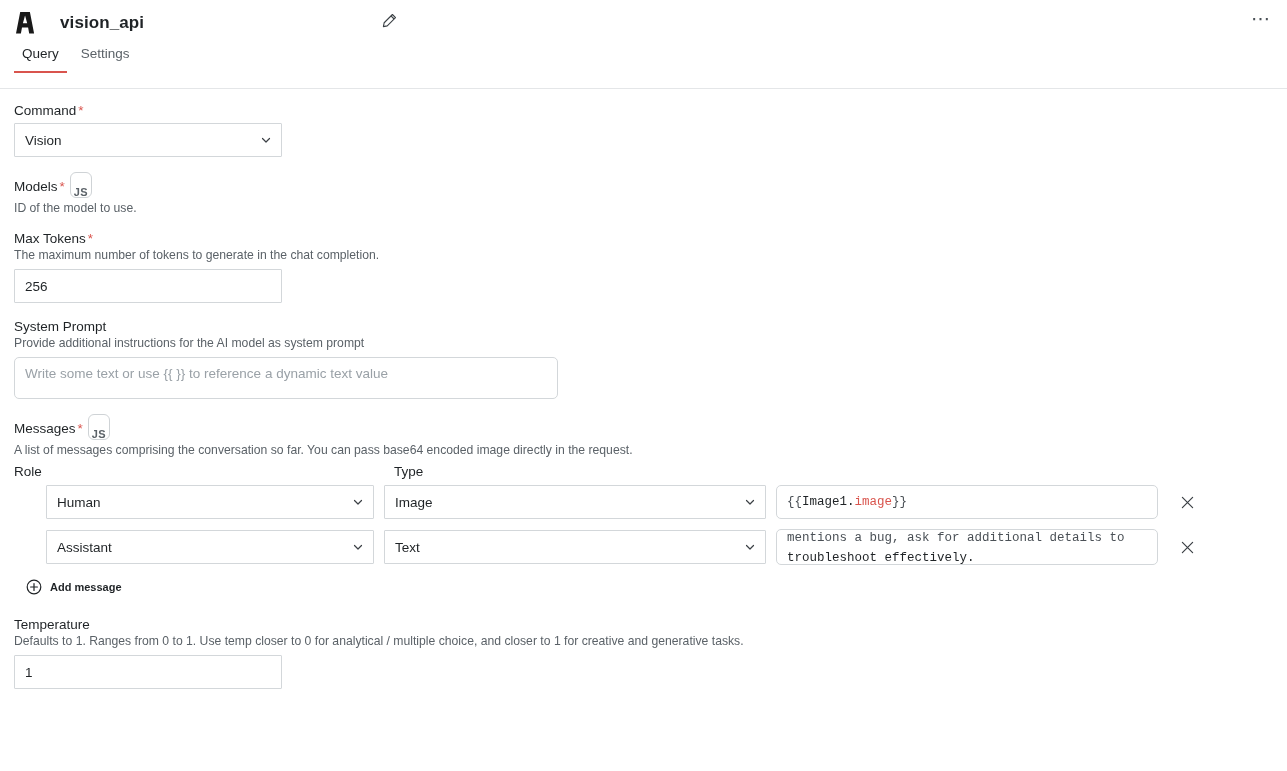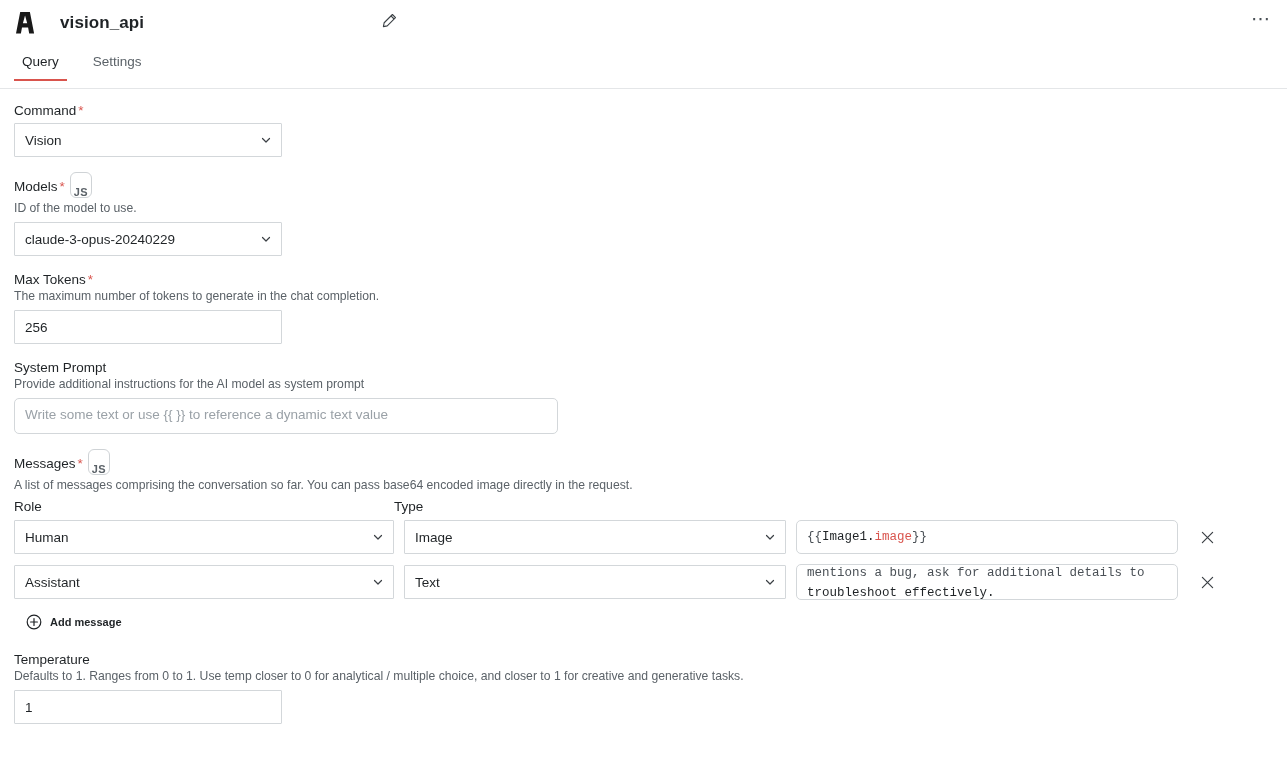--- a/index.html
+++ b/index.html
@@ -57,25 +57,25 @@
     font-size: 19px;
     color: #4a5056;
     letter-spacing: 1px;
     cursor: pointer;
     line-height: 18px;
   }
 
   
   .tabs {
     display: flex;
-    align-items: center;
+    align-items: flex-start;
     padding: 0 14px;
     border-bottom: 1px solid #e4e6e8;
     height: 43px;
-    gap: 18px;
+    gap: 6px;
   }
   .tab {
     font-size: 13.5px;
     color: #5b6268;
     padding: 0 8px 11px 8px;
     cursor: pointer;
     position: relative;
   }
   .tab.active {
     color: #1f2326;
@@ -143,21 +143,21 @@
     top: 50%;
     transform: translateY(-50%);
     width: 12px;
     height: 12px;
     display: block;
   }
   .w268 { width: 268px; }
 
   .ta-placeholder {
     width: 544px;
-    height: 36px;
+    height: 42px;
     border: 1px solid #d3d7da;
     border-radius: 5px;
     background: #fff;
     font-size: 13.5px;
     color: #9aa1a7;
     padding: 8px 10px;
     cursor: text;
   }
 
   
@@ -170,21 +170,21 @@
   .col-role { width: 380px; }
   .col-type { width: 392px; }
   .col-content { flex: 1; }
 
   .msg-row {
     display: flex;
     align-items: center;
     margin-bottom: 10px;
     gap: 0;
   }
-  .cell-role { width: 380px; margin-right: 10px; }
+  .cell-role { width: 328px; margin-right: 10px; margin-left: 32px; }
   .cell-type { width: 382px; margin-right: 10px; }
   .cell-content { width: 382px; }
   .remove-btn {
     width: 34px;
     height: 34px;
     margin-left: 12px;
     display: flex;
     align-items: center;
     justify-content: center;
     color: #3b4045;
@@ -301,28 +301,20 @@
     </div>
   </div>
 
   <div class="field mt16">
     <div class="label-row">
       <span>Models</span>
         <span class="req">*</span>
       <span class="js-badge">JS</span>
     </div>
     <div class="desc">ID of the model to use.</div>
-    <div class="select w268">
-      <span>claude-3-opus-20240229</span>
-      <span class="chev">
-        <svg width="12" height="12" viewBox="0 0 12 12" aria-hidden="true">
-            <path d="M2.5 4.5 L6 8 L9.5 4.5" fill="none" stroke="#3b4045" stroke-width="1.2" stroke-linecap="round" stroke-linejoin="round"></path>
-          </svg>
-      </span>
-    </div>
   </div>
 
   <div class="field mt16">
     <div class="label-row">
       <span>Max Tokens</span>
         <span class="req">*</span>
     </div>
     <div class="desc">The maximum number of tokens to generate in the chat completion.</div>
     <div class="input w268">
       <span>256</span>

